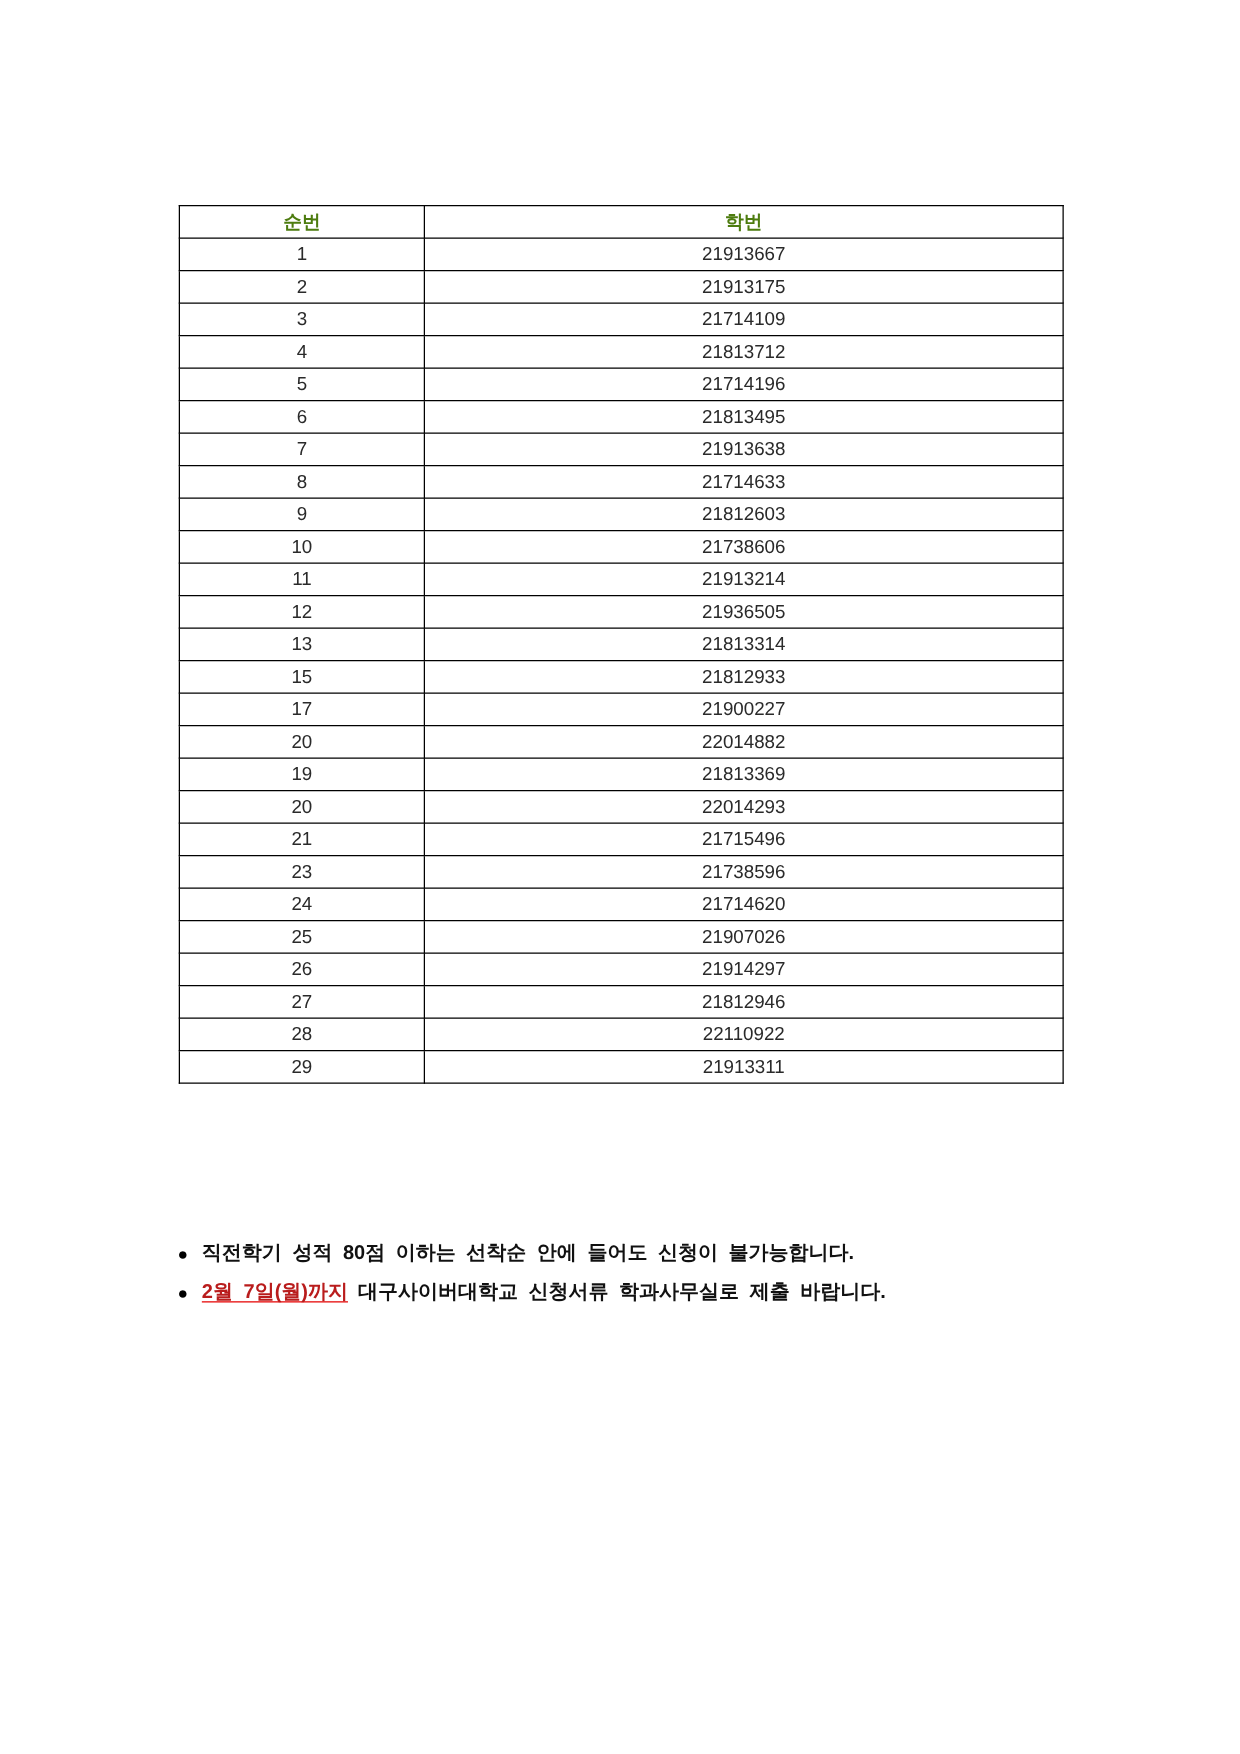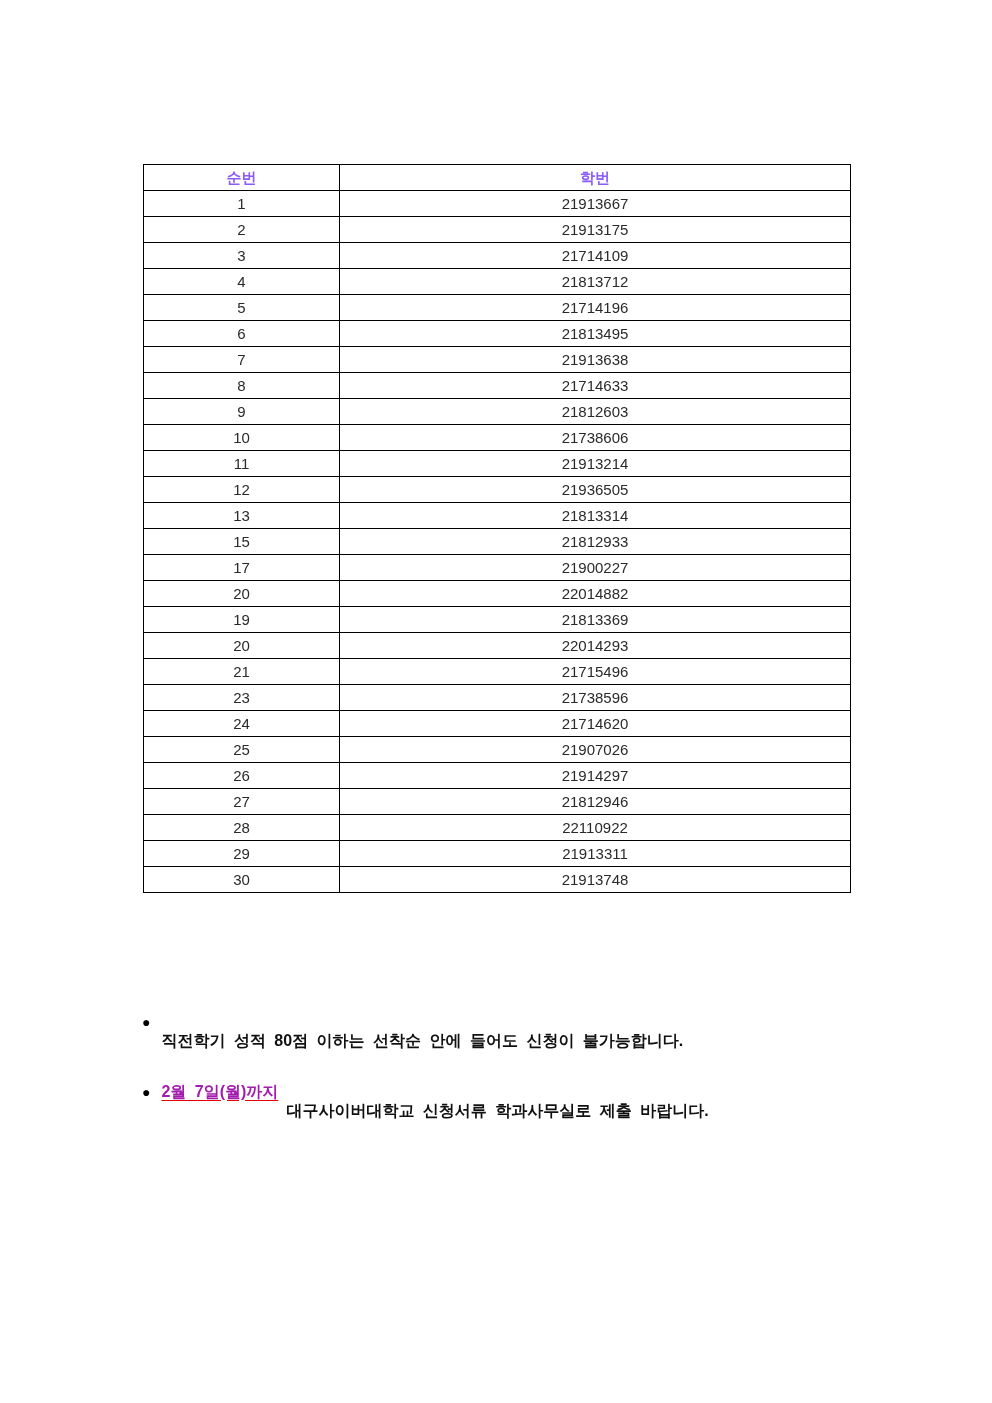--- a/index.html
+++ b/index.html
@@ -21,21 +21,21 @@
     height:25px;
     padding:0;
     text-align:center;
     vertical-align:middle;
     font-size:15px;
     line-height:1;
     color:#2a2a2a;
   }
   table.student-table th{
     font-weight:bold;
-    color:#8b5cf6;
+    color:#4d7c0f;
   }
 
   ul.notes{
     position:absolute;left:142px;top:992px;
     margin:0;padding:0;list-style:none;
     width:760px;
   }
   ul.notes li{
     display:flex;align-items:center;
     margin:0 0 10px 0;
@@ -43,23 +43,23 @@
     word-spacing:4px;
     white-space:nowrap;
     color:#111111;
   }
   .bullet{
     font-size:14px;
     margin-right:11px;
     color:#000000;
     flex:0 0 auto;
   }
-  .seg.normal{color:#111111;margin-top:39px;}
+  .seg.normal{color:#111111;}
   .seg.red-underline{
-    color:#a21caf;
+    color:#b91c1c;
     text-decoration:underline;
     text-decoration-color:#e60000;
     text-underline-offset:3px;
     margin-right:8px;
   }
 </style>
 </head>
 <body>
 
 <div class="sheet">
@@ -173,24 +173,20 @@
           <td>21812946</td>
         </tr>
         <tr>
           <td>28</td>
           <td>22110922</td>
         </tr>
         <tr>
           <td>29</td>
           <td>21913311</td>
         </tr>
-        <tr>
-          <td>30</td>
-          <td>21913748</td>
-        </tr>
       </tbody>
   </table>
 
   <ul class="notes">
       <li>
         <span class="bullet">●</span>
         <span class="seg normal">직전학기 성적 80점 이하는 선착순 안에 들어도 신청이 불가능합니다.</span>
       </li>
       <li>
         <span class="bullet">●</span>

